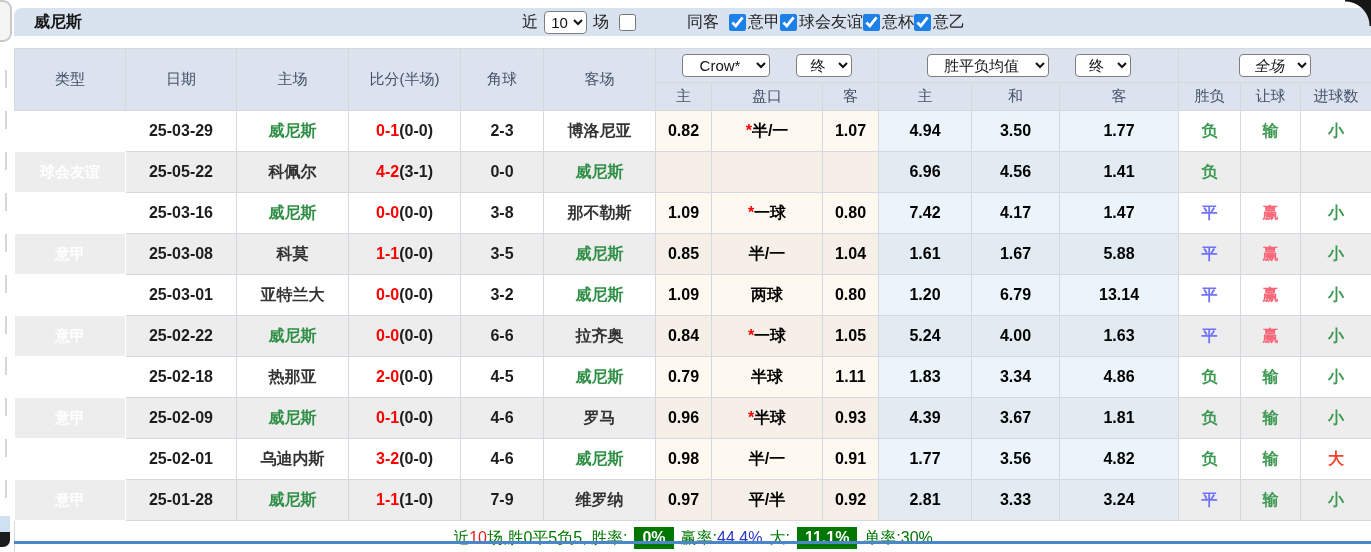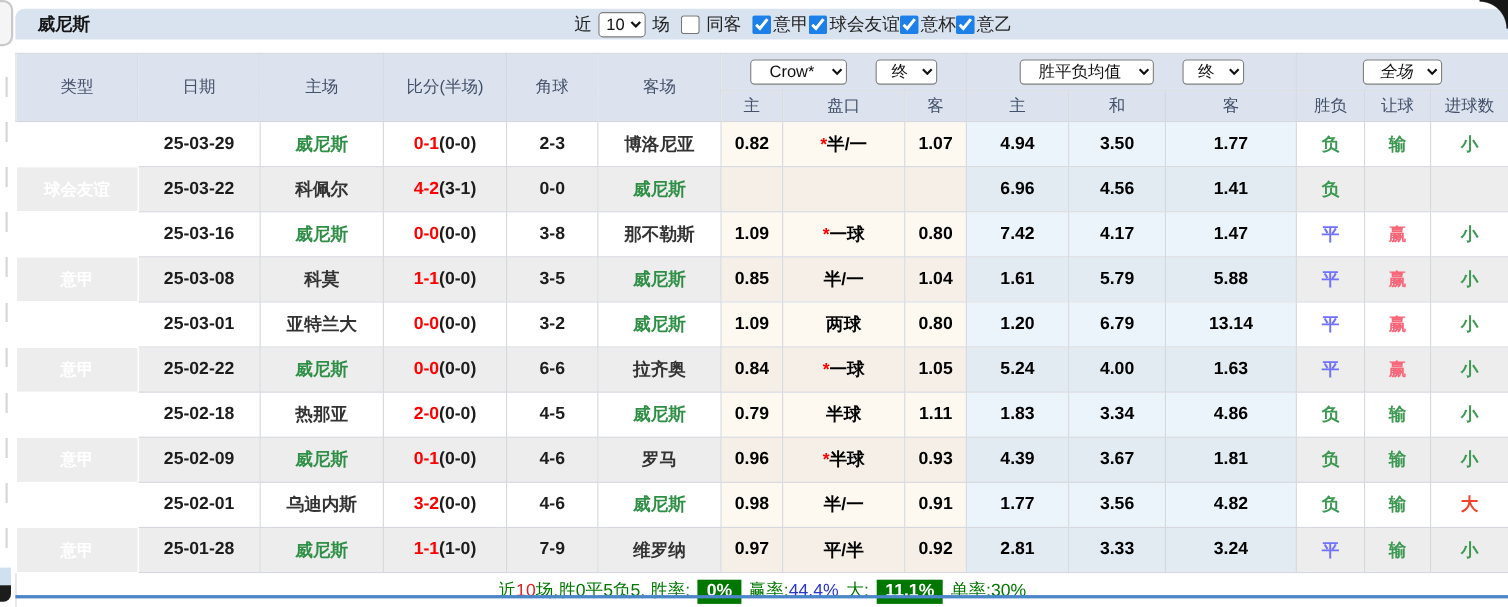--- a/index.html
+++ b/index.html
@@ -86,21 +86,21 @@
 
   <div class="filterbar">
     <span class="fb-title">威尼斯</span>
     <div class="filters">
       <span>近</span>
       <select class="sel-recent">
         <option>10</option>
       </select>
       <span>场</span>
       <input type="checkbox" class="cb-gap" style="">
-      <span style="margin-right:10px;">同客</span>
+      <span style="margin-right:10px;margin-left:45px;">同客</span>
       <input type="checkbox" checked="" style="">
       <span class="lg-label">意甲</span>
       <input type="checkbox" checked="" style="">
       <span class="lg-label">球会友谊</span>
       <input type="checkbox" checked="" style="">
       <span class="lg-label">意杯</span>
       <input type="checkbox" checked="" style="">
       <span class="lg-label">意乙</span>
     </div>
   </div>
@@ -174,21 +174,21 @@
           <td class="odds">1.07</td>
           <td class="avg">4.94</td>
           <td class="avg">3.50</td>
           <td class="avg">1.77</td>
           <td class="c-green">负</td>
           <td class="c-green">输</td>
           <td class="c-green">小</td>
         </tr>
         <tr>
           <td class="league league-teal">球会友谊</td>
-          <td class="date">25-03-22</td>
+          <td class="date">25-05-22</td>
           <td class="team">科佩尔</td>
           <td class="score"><span class="sc">4-2</span><span class="half">(3-1)</span></td>
           <td class="corner">0-0</td>
           <td class="team focus">威尼斯</td>
           <td class="odds"></td>
           <td class="odds"><span class="star"></span><span></span></td>
           <td class="odds"></td>
           <td class="avg">6.96</td>
           <td class="avg">4.56</td>
           <td class="avg">1.41</td>
@@ -217,21 +217,21 @@
           <td class="league league-blue">意甲</td>
           <td class="date">25-03-08</td>
           <td class="team">科莫</td>
           <td class="score"><span class="sc">1-1</span><span class="half">(0-0)</span></td>
           <td class="corner">3-5</td>
           <td class="team focus">威尼斯</td>
           <td class="odds">0.85</td>
           <td class="odds"><span class="star"></span><span>半/一</span></td>
           <td class="odds">1.04</td>
           <td class="avg">1.61</td>
-          <td class="avg">5.79</td>
+          <td class="avg">1.67</td>
           <td class="avg">5.88</td>
           <td class="c-blue">平</td>
           <td class="c-pink">赢</td>
           <td class="c-green">小</td>
         </tr>
         <tr>
           <td class="league league-blue">意甲</td>
           <td class="date">25-03-01</td>
           <td class="team">亚特兰大</td>
           <td class="score"><span class="sc">0-0</span><span class="half">(0-0)</span></td>

